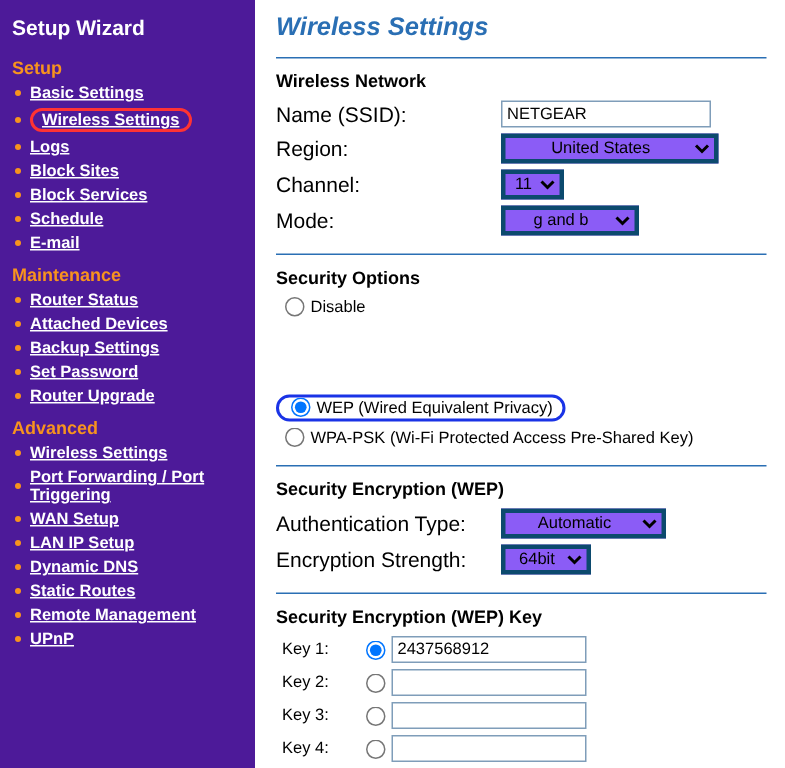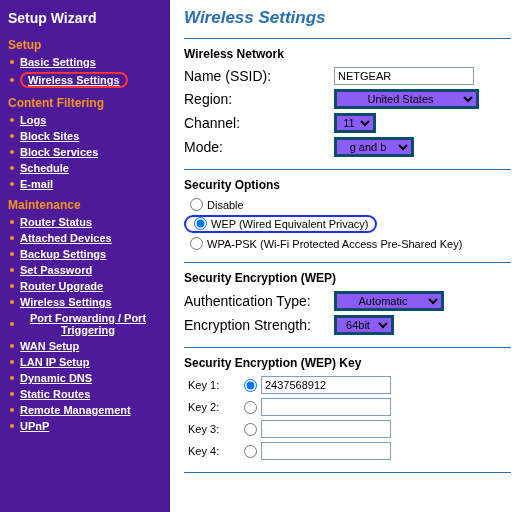--- a/index.html
+++ b/index.html
@@ -31,21 +31,20 @@
     color: #f7931e;
     font-weight: bold;
     font-size: 12px;
     padding: 6px 8px 2px 8px;
   }
   .side-item {
     display: flex;
     align-items: center;
     padding: 2px 14px 2px 10px;
     cursor: pointer;
-    text-align: center;
   }
   .side-item a {
     color: #fff;
     text-decoration: underline;
     font-weight: bold;
     font-size: 11px;
   }
   .dot {
     width: 4px; height: 4px;
     background: #f7931e;
@@ -110,20 +109,21 @@
     padding: 2px 0;
     font-size: 11px;
   }
   .opt-line input[type=radio] { margin: 0 4px 0 6px; }
   .circled {
     border: 2px solid #1a33e6;
     border-radius: 10px;
     padding: 0 6px 1px 2px;
     display: inline-flex;
     align-items: flex-end;
+    margin-top: 48px;
   }
   .key-row {
     display: flex;
     align-items: center;
     padding: 2px 0;
     font-size: 11px;
   }
   .key-row .klbl { width: 60px; text-align: left; padding-left:4px; }
   .key-row input[type=radio] { margin: 0 4px 0 0; }
   .key-row input[type=text] { width: 130px; }
@@ -145,21 +145,20 @@
   <div class="side-section">Setup</div>
   <div class="side-item">
       <span class="dot"></span>
       <a>Basic Settings</a>
     </div>
   <div class="side-item highlight">
       <span class="dot"></span>
       <a>Wireless Settings</a>
     </div>
 
-  <div class="side-section">Content Filtering</div>
   <div class="side-item">
       <span class="dot"></span>
       <a>Logs</a>
     </div>
   <div class="side-item">
       <span class="dot"></span>
       <a>Block Sites</a>
     </div>
   <div class="side-item">
       <span class="dot"></span>
@@ -189,20 +188,21 @@
     </div>
   <div class="side-item">
       <span class="dot"></span>
       <a>Set Password</a>
     </div>
   <div class="side-item">
       <span class="dot"></span>
       <a>Router Upgrade</a>
     </div>
 
+  <div class="side-section">Advanced</div>
   <div class="side-item">
       <span class="dot"></span>
       <a>Wireless Settings</a>
     </div>
   <div class="side-item">
       <span class="dot"></span>
       <a>Port Forwarding / Port Triggering</a>
     </div>
   <div class="side-item">
       <span class="dot"></span>
@@ -243,21 +243,21 @@
   <div class="row">
     <label class="lbl">Region:</label>
     <select style="width:145px"><option>United States</option></select>
   </div>
   <div class="row">
     <label class="lbl">Channel:</label>
     <select style="width:42px"><option>11</option></select>
   </div>
   <div class="row">
     <label class="lbl">Mode:</label>
-    <select style="width:80px"><option>g and b</option></select>
+    <select style="width:92px"><option>g and b</option></select>
   </div>
 
   <hr class="hr2">
 
   <div class="section-title">Security Options</div>
 
   <div class="opt-line">
     <input type="radio" name="sec" style="">
     <span>Disable</span>
   </div>

